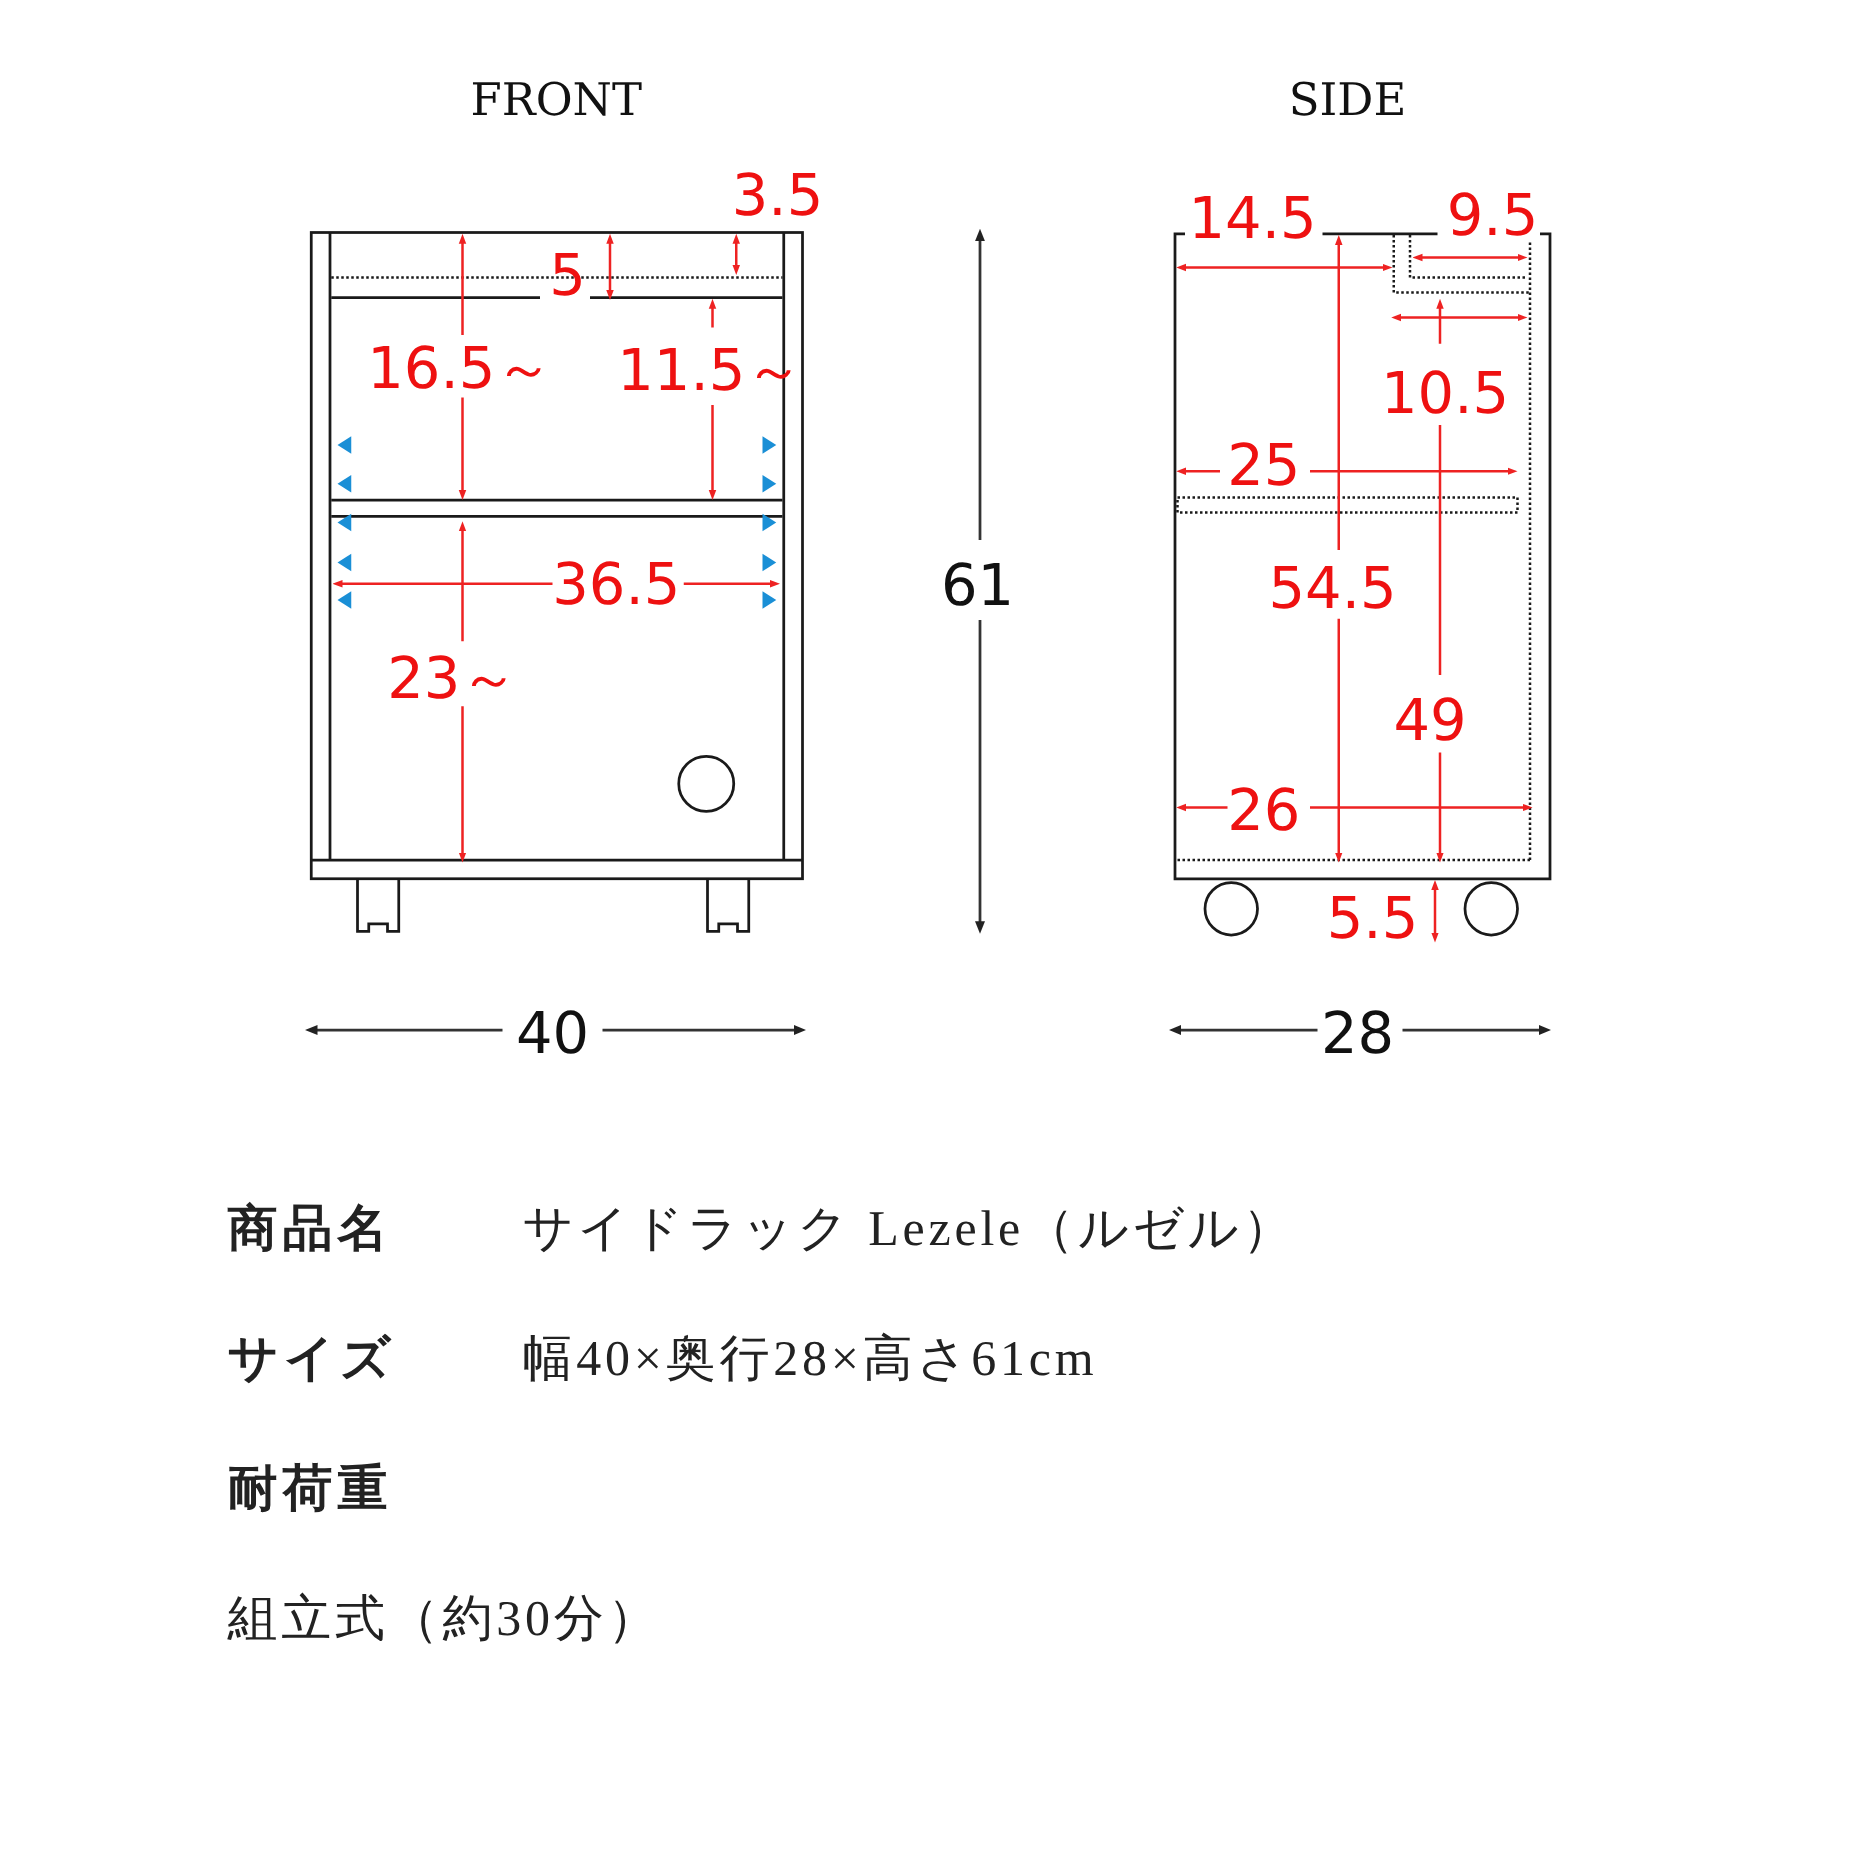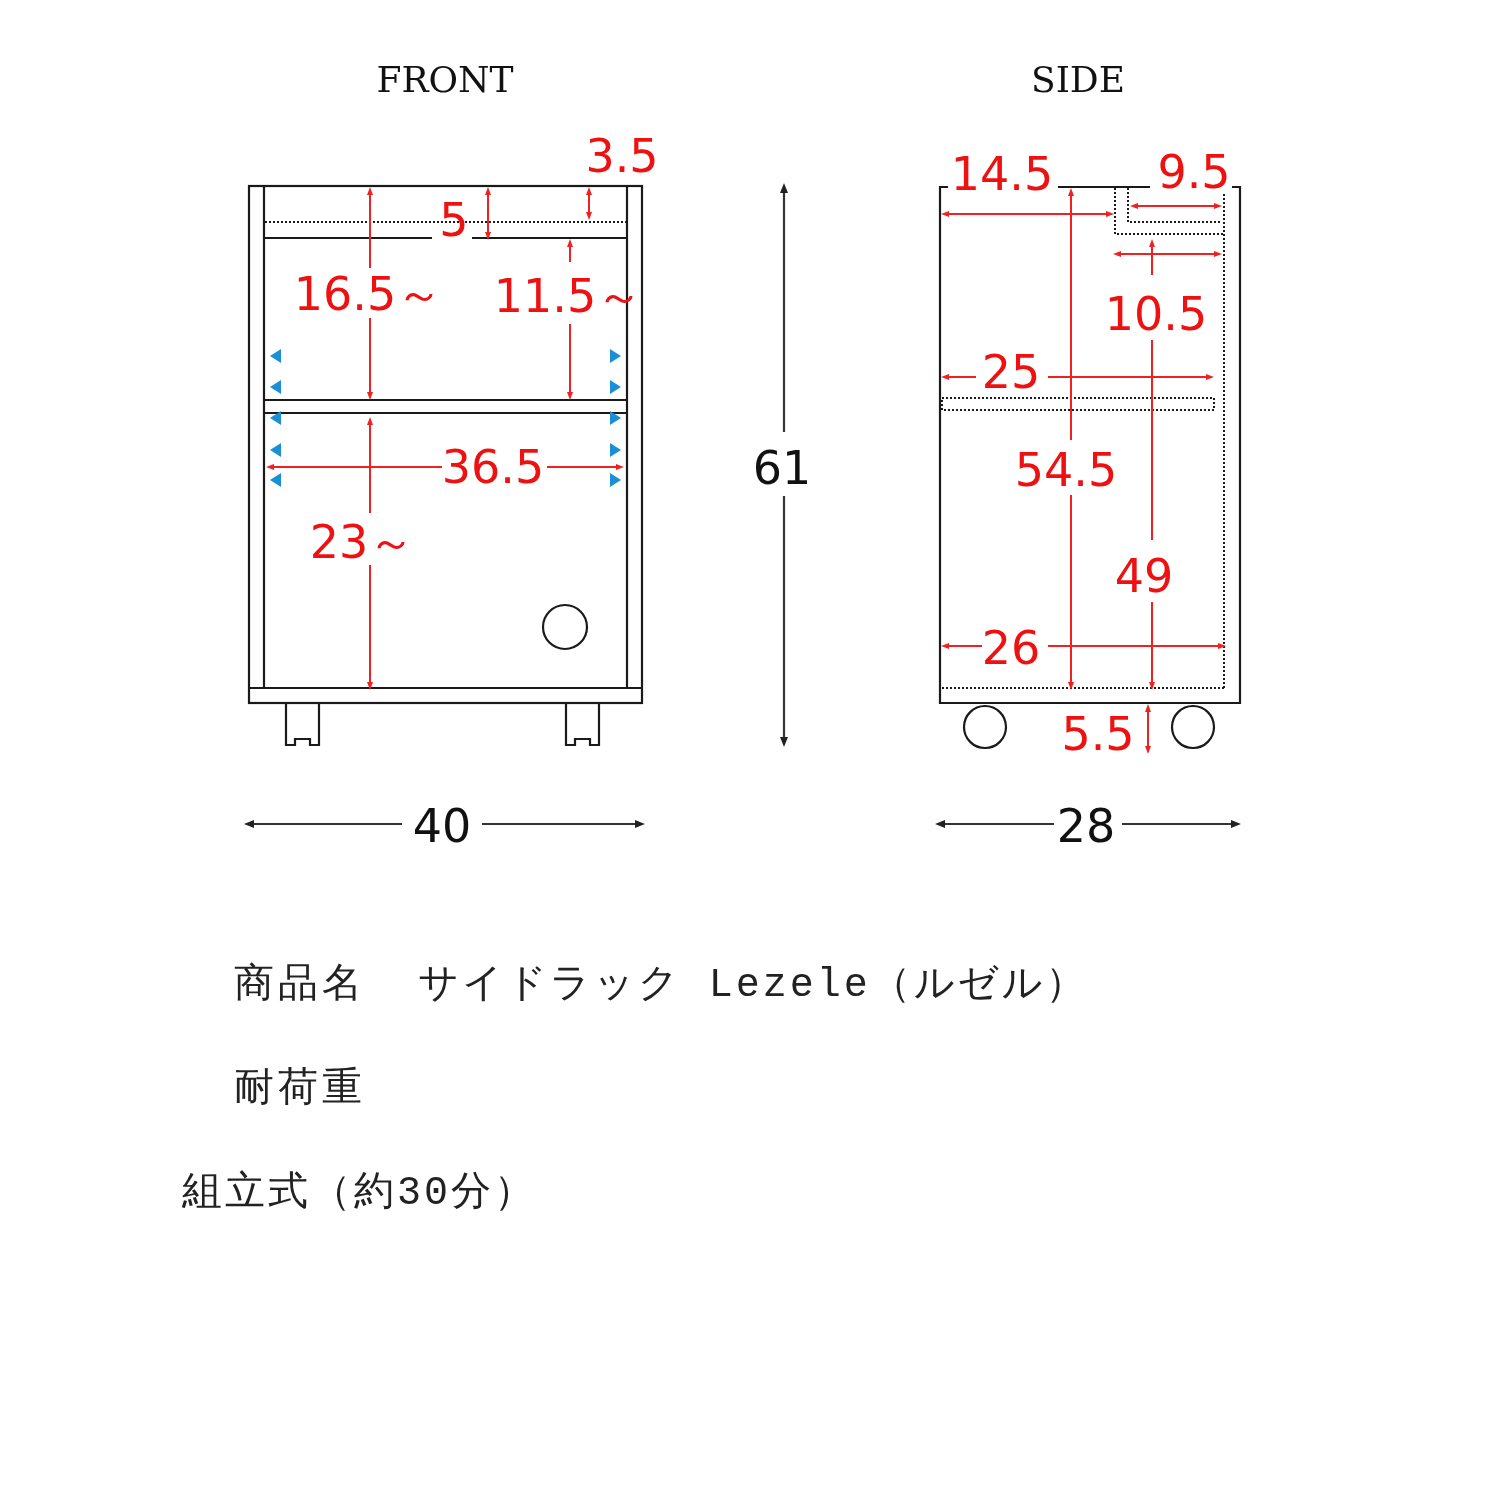--- a/index.html
+++ b/index.html
@@ -8,22 +8,22 @@
   .view-title { font-family: "DejaVu Serif", "Liberation Serif", serif; font-size: 36px; fill: #111; }
   .dim-red { font-family: "DejaVu Sans", sans-serif; font-size: 46px; fill: #ee1111; }
   .dim-black { font-family: "DejaVu Sans", sans-serif; font-size: 46px; fill: #111; }
   .outline { stroke: #1a1a1a; stroke-width: 2.2; fill: none; }
   .dotted { stroke: #1a1a1a; stroke-width: 2; fill: none; stroke-dasharray: 2 2; }
   .red-line { stroke: #ee2222; stroke-width: 2; fill: none; }
   .black-line { stroke: #333; stroke-width: 2.2; fill: none; }
   .blue-tri { fill: #1a8fd6; }
   #spec { position: absolute; left: 182px; top: 930px; width: 1200px; }
   .spec-row { display: flex; align-items: center; height: 104px; }
-  .spec-label { width: 236px; font-family: "DejaVu Sans", sans-serif; font-weight: normal; font-size: 40px; color: #222; letter-spacing: 4px; text-align: center; }
-  .spec-value { font-family: Liberation Mono, monospace; font-size: 40px; color: #222; letter-spacing: 3px; text-align: right; }
+  .spec-label { width: 236px; font-family: "DejaVu Sans", sans-serif; font-weight: bold; font-size: 40px; color: #222; letter-spacing: 4px; }
+  .spec-value { font-family: Liberation Serif, serif; font-size: 40px; color: #222; letter-spacing: 3px; text-align: right; }
 </style>
 </head>
 <body>
 
 <svg id="diagram" viewBox="0 0 1500 880" xmlns="http://www.w3.org/2000/svg">
   <defs>
     <marker id="arrR" markerWidth="8" markerHeight="8" refX="4" refY="4" orient="auto-start-reverse" markerUnits="userSpaceOnUse">
       <path d="M0,1 L8,4 L0,7 z" fill="#ee2222"></path>
     </marker>
     <marker id="arrK" markerWidth="10" markerHeight="10" refX="5" refY="5" orient="auto-start-reverse" markerUnits="userSpaceOnUse">
@@ -150,18 +150,22 @@
     <text class="dim-black" x="1086" y="842" text-anchor="middle">28</text>
   </g>
 </svg>
 
 <div id="spec">
   <div class="spec-row">
     <div class="spec-label">商品名</div>
     <div class="spec-value">サイドラック Lezele（ルゼル）</div>
   </div>
   <div class="spec-row">
+    <div class="spec-label">サイズ</div>
+    <div class="spec-value">幅40×奥行28×高さ61cm</div>
+  </div>
+  <div class="spec-row">
     <div class="spec-label">耐荷重</div>
   </div>
   <div class="spec-row">
     <div class="spec-value">組立式（約30分）</div>
   </div>
 </div>
 
 </body></html>

